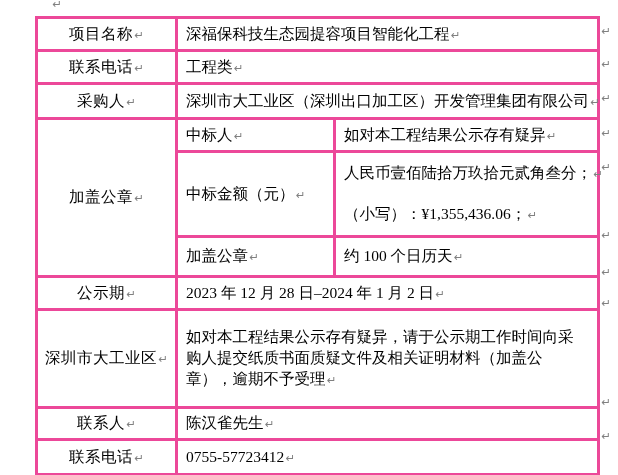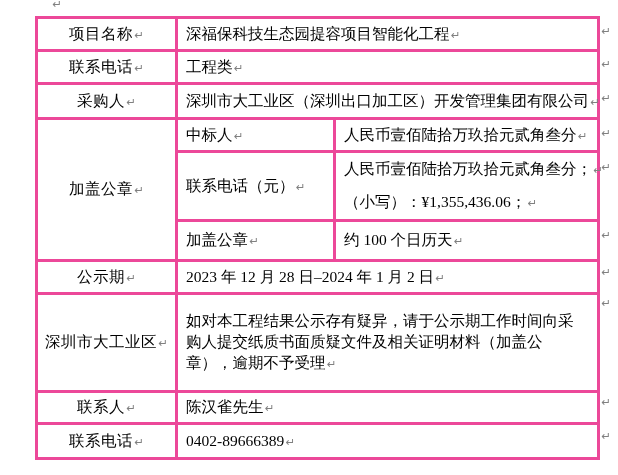--- a/index.html
+++ b/index.html
@@ -55,21 +55,21 @@
     line-height: 14px;
   }
   .doc-top-mark {
     position: absolute;
     left: 52px;
     top: -3px;
     font-family: "DejaVu Sans", sans-serif;
     font-size: 11.5px;
     color: #808080;
   }
-  .amount-line { line-height: 32px; white-space: nowrap; }
+  .amount-line { line-height: 40px; white-space: nowrap; }
   .note-text { line-height: 33px; }
 </style>
 </head>
 <body>
 
 <div class="page">
 
   <span class="doc-top-mark">↵</span>
 
   <table class="award-table">
@@ -87,24 +87,24 @@
         <td class="label-cell"><span>联系电话</span><span class="pmark">↵</span></td>
         <td class="content-cell nowrap" colspan="2"><span>工程类</span><span class="pmark">↵</span></td>
       </tr>
       <tr style="height:35px">
         <td class="label-cell"><span>采购人</span><span class="pmark">↵</span></td>
         <td class="content-cell nowrap" colspan="2"><span>深圳市大工业区（深圳出口加工区）开发管理集团有限公司</span><span class="pmark">↵</span></td>
       </tr>
       <tr style="height:33px">
         <td class="label-cell" rowspan="3"><span>加盖公章</span><span class="pmark">↵</span></td>
         <td class="sublabel-cell"><span>中标人</span><span class="pmark">↵</span></td>
-        <td class="content-cell nowrap"><span>人民币壹佰陆拾万玖拾元贰角叁分</span><span class="pmark">↵</span></td>
+        <td class="content-cell nowrap"><span>如对本工程结果公示存有疑异</span><span class="pmark">↵</span></td>
       </tr>
       <tr style="height:67px">
-        <td class="sublabel-cell"><span>联系电话（元）</span><span class="pmark">↵</span></td>
+        <td class="sublabel-cell"><span>中标金额（元）</span><span class="pmark">↵</span></td>
         <td class="content-cell">
           <div class="amount-line"><span>人民币壹佰陆拾万玖拾元贰角叁分；</span><span class="pmark">↵</span></div>
           <div class="amount-line"><span>（小写）：¥1,355,436.06；</span><span class="pmark">↵</span></div>
         </td>
       </tr>
       <tr style="height:40px">
         <td class="sublabel-cell"><span>加盖公章</span><span class="pmark">↵</span></td>
         <td class="content-cell nowrap"><span>约 100 个日历天</span><span class="pmark">↵</span></td>
       </tr>
       <tr style="height:33px">
@@ -114,21 +114,21 @@
       <tr style="height:98px">
         <td class="label-cell"><span>深圳市大工业区</span><span class="pmark">↵</span></td>
         <td class="content-cell note-text" colspan="2"><span>如对本工程结果公示存有疑异，请于公示期工作时间向采购人提交纸质书面质疑文件及相关证明材料（加盖公章），逾期不予受理</span><span class="pmark">↵</span></td>
       </tr>
       <tr style="height:32px">
         <td class="label-cell"><span>联系人</span><span class="pmark">↵</span></td>
         <td class="content-cell nowrap" colspan="2"><span>陈汉雀先生</span><span class="pmark">↵</span></td>
       </tr>
       <tr style="height:35px">
         <td class="label-cell"><span>联系电话</span><span class="pmark">↵</span></td>
-        <td class="content-cell nowrap" colspan="2"><span>0402-89666389</span><span class="pmark">↵</span></td>
+        <td class="content-cell nowrap" colspan="2"><span>0755-57723412</span><span class="pmark">↵</span></td>
       </tr>
     </tbody>
   </table>
 
   <span class="outer-mark" style="top:24px">↵</span>
   <span class="outer-mark" style="top:57px">↵</span>
   <span class="outer-mark" style="top:91px">↵</span>
   <span class="outer-mark" style="top:126px">↵</span>
   <span class="outer-mark" style="top:160px">↵</span>
   <span class="outer-mark" style="top:228px">↵</span>

